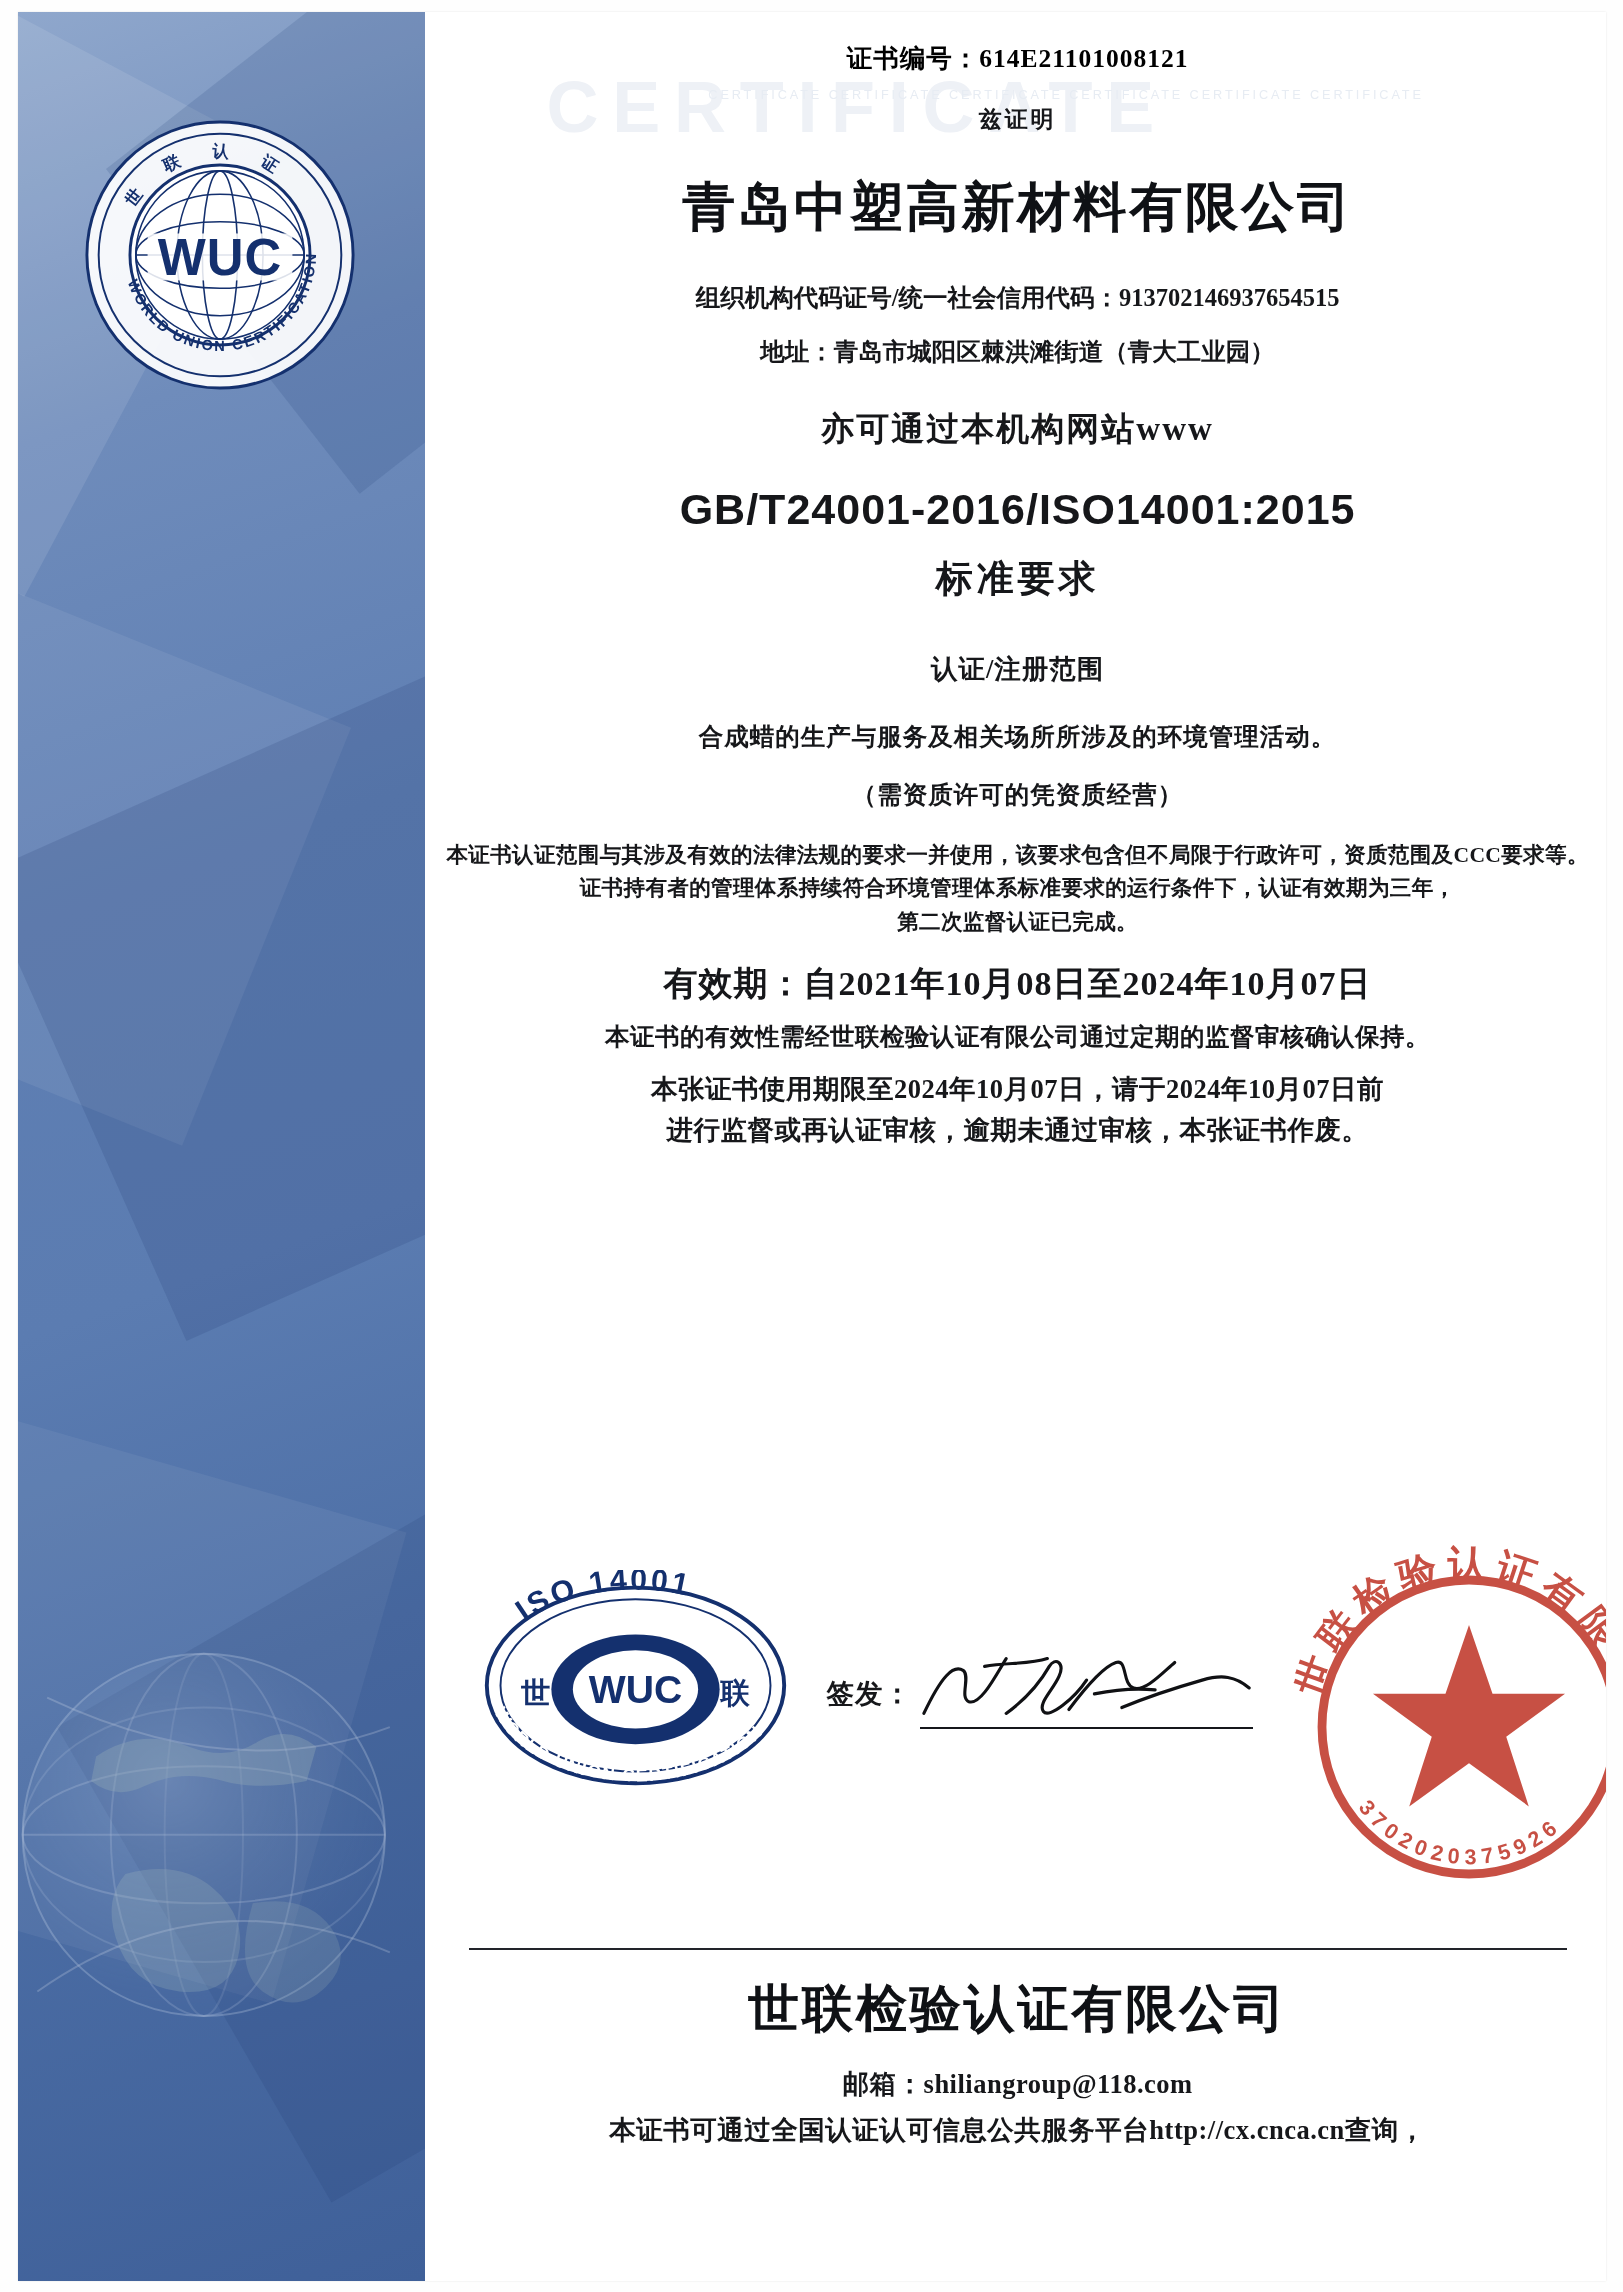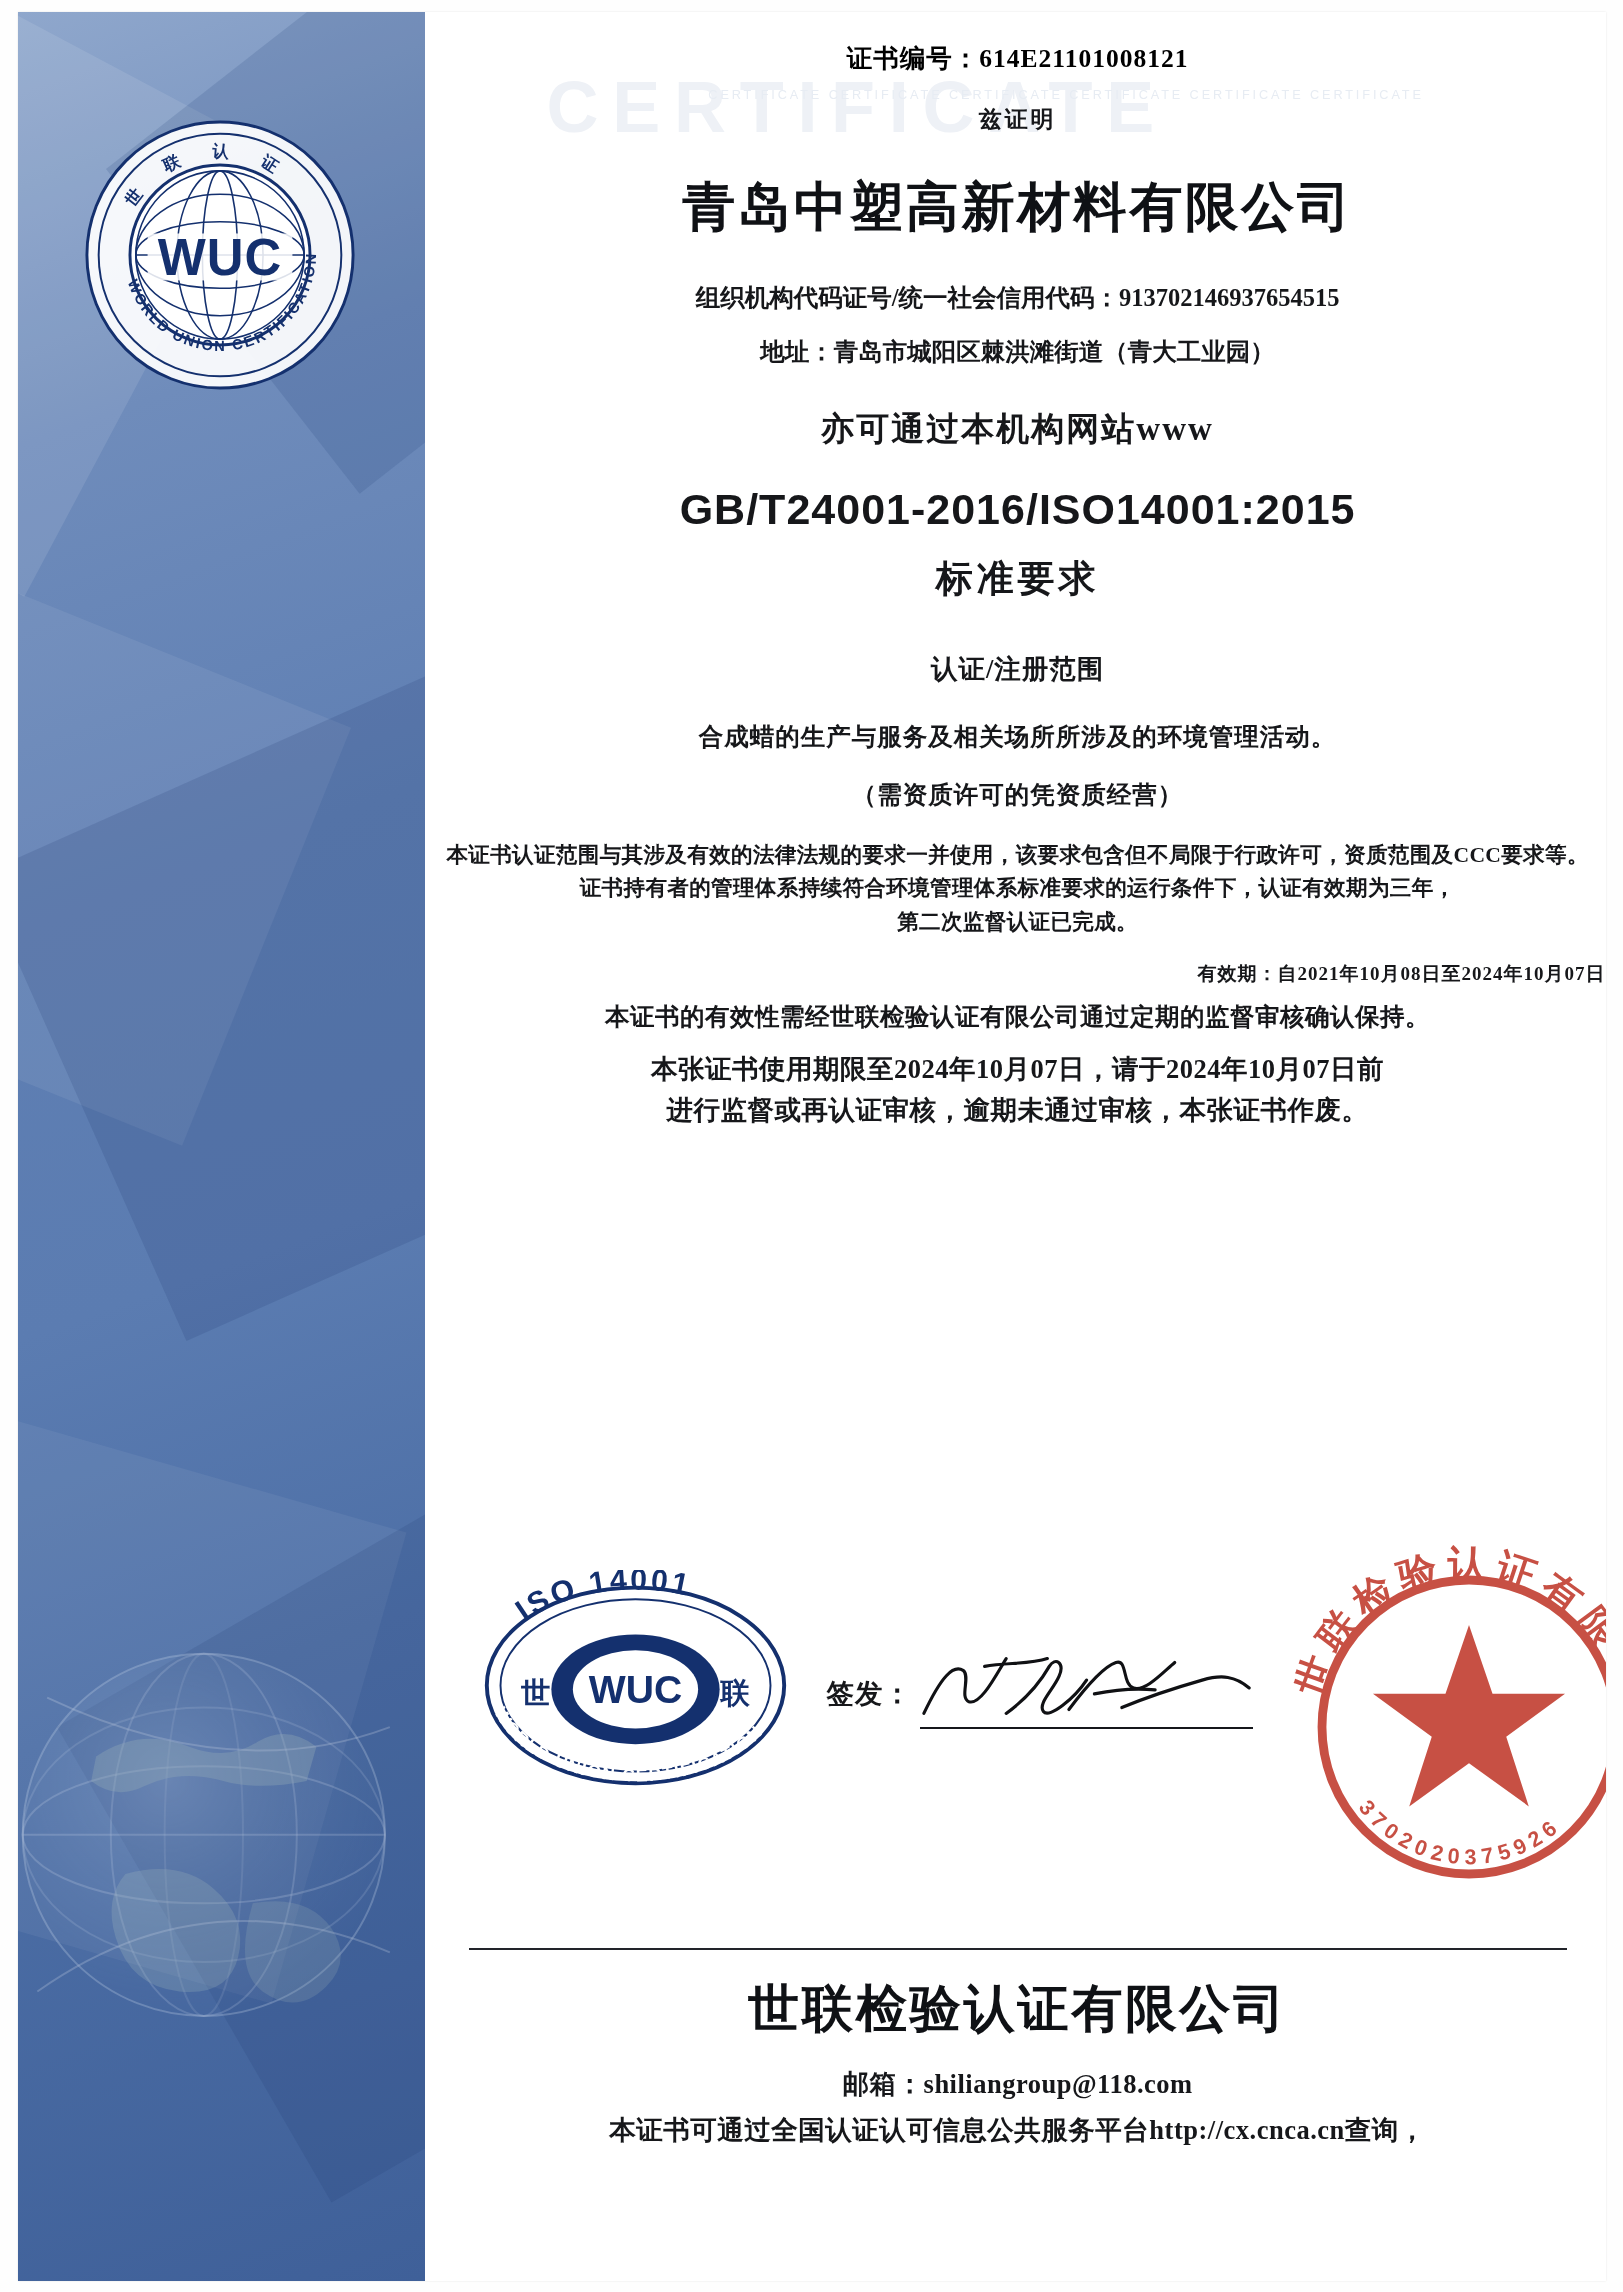--- a/index.html
+++ b/index.html
@@ -208,24 +208,23 @@
   .fineprint {
     margin-top: 27.4px;
     font-size: 21.6px;
     font-weight: bold;
     line-height: 1.55;
     letter-spacing: 0.3px;
   }
 
   .validity {
     margin-top: 21.6px;
-    font-size: 19px;
-    font-weight: bold;
-    letter-spacing: 1px;
-    text-align: right;
+    font-size: 34px;
+    font-weight: bold;
+    letter-spacing: 1px;
   }
 
   .validity-note {
     margin-top: 11.8px;
     font-size: 24.5px;
     font-weight: bold;
     letter-spacing: 0.5px;
     line-height: 1.5;
   }
 

